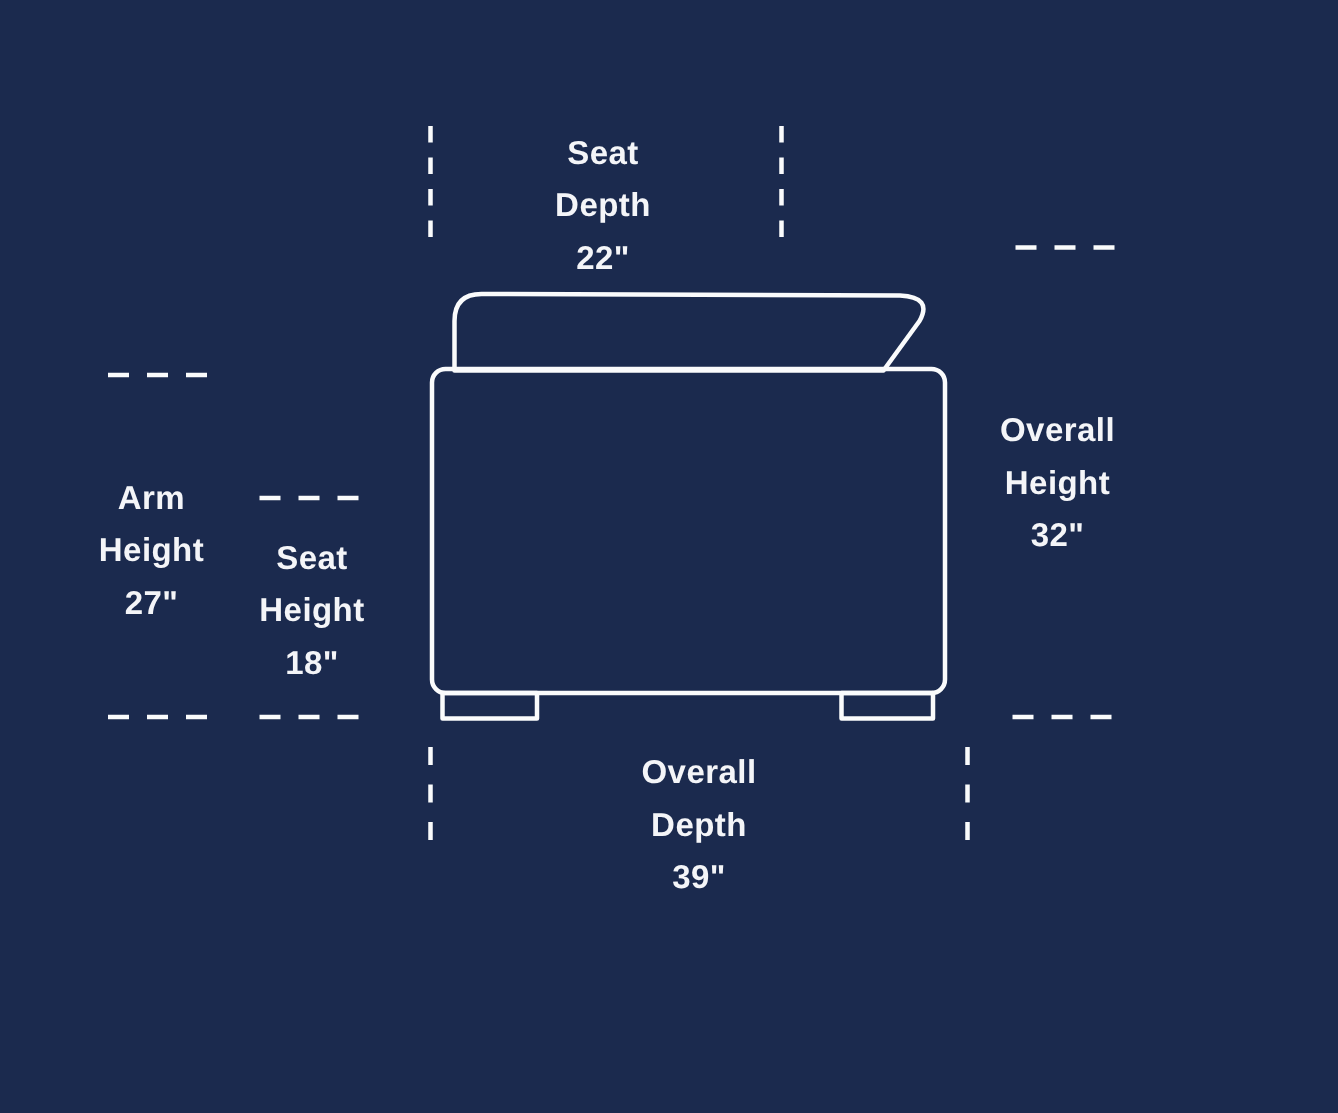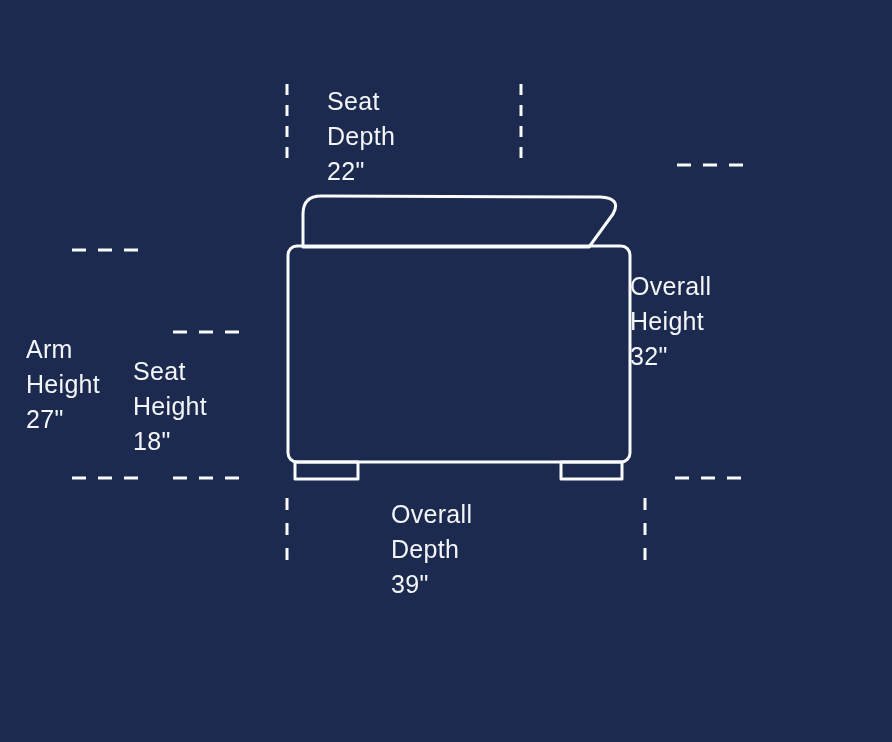--- a/index.html
+++ b/index.html
@@ -27,29 +27,30 @@
     fill: none;
     stroke: var(--line);
     stroke-width: 3;
   }
   .dash-h { stroke-dasharray: 14 12; }
   .dash-v-top { stroke-dasharray: 11 10; }
   .dash-v-bottom { stroke-dasharray: 12 13; }
   .dim-label {
     position: absolute;
     width: 150px;
+    text-align: center;
     color: var(--text);
-    font-size: 25px;
+    font-size: 22px;
     line-height: 35px;
-    font-weight: 400;
+    font-weight: 700;
     letter-spacing: 0.3px;
   }
   .dim-label span { display: block; }
   .label-seat-depth     { left: 327px; top: 84px;  }
-  .label-arm-height     { left: 26px;  top: 332px; }
+  .label-arm-height     { left: 26px;  top: 314px; }
   .label-seat-height    { left: 133px; top: 354px; }
   .label-overall-height { left: 630px; top: 269px; }
   .label-overall-depth  { left: 391px; top: 497px; }
 </style>
 </head>
 <body>
 
 <div class="stage">
 
   <svg class="diagram-svg" width="892" height="742" viewBox="0 0 892 742" xmlns="http://www.w3.org/2000/svg">

